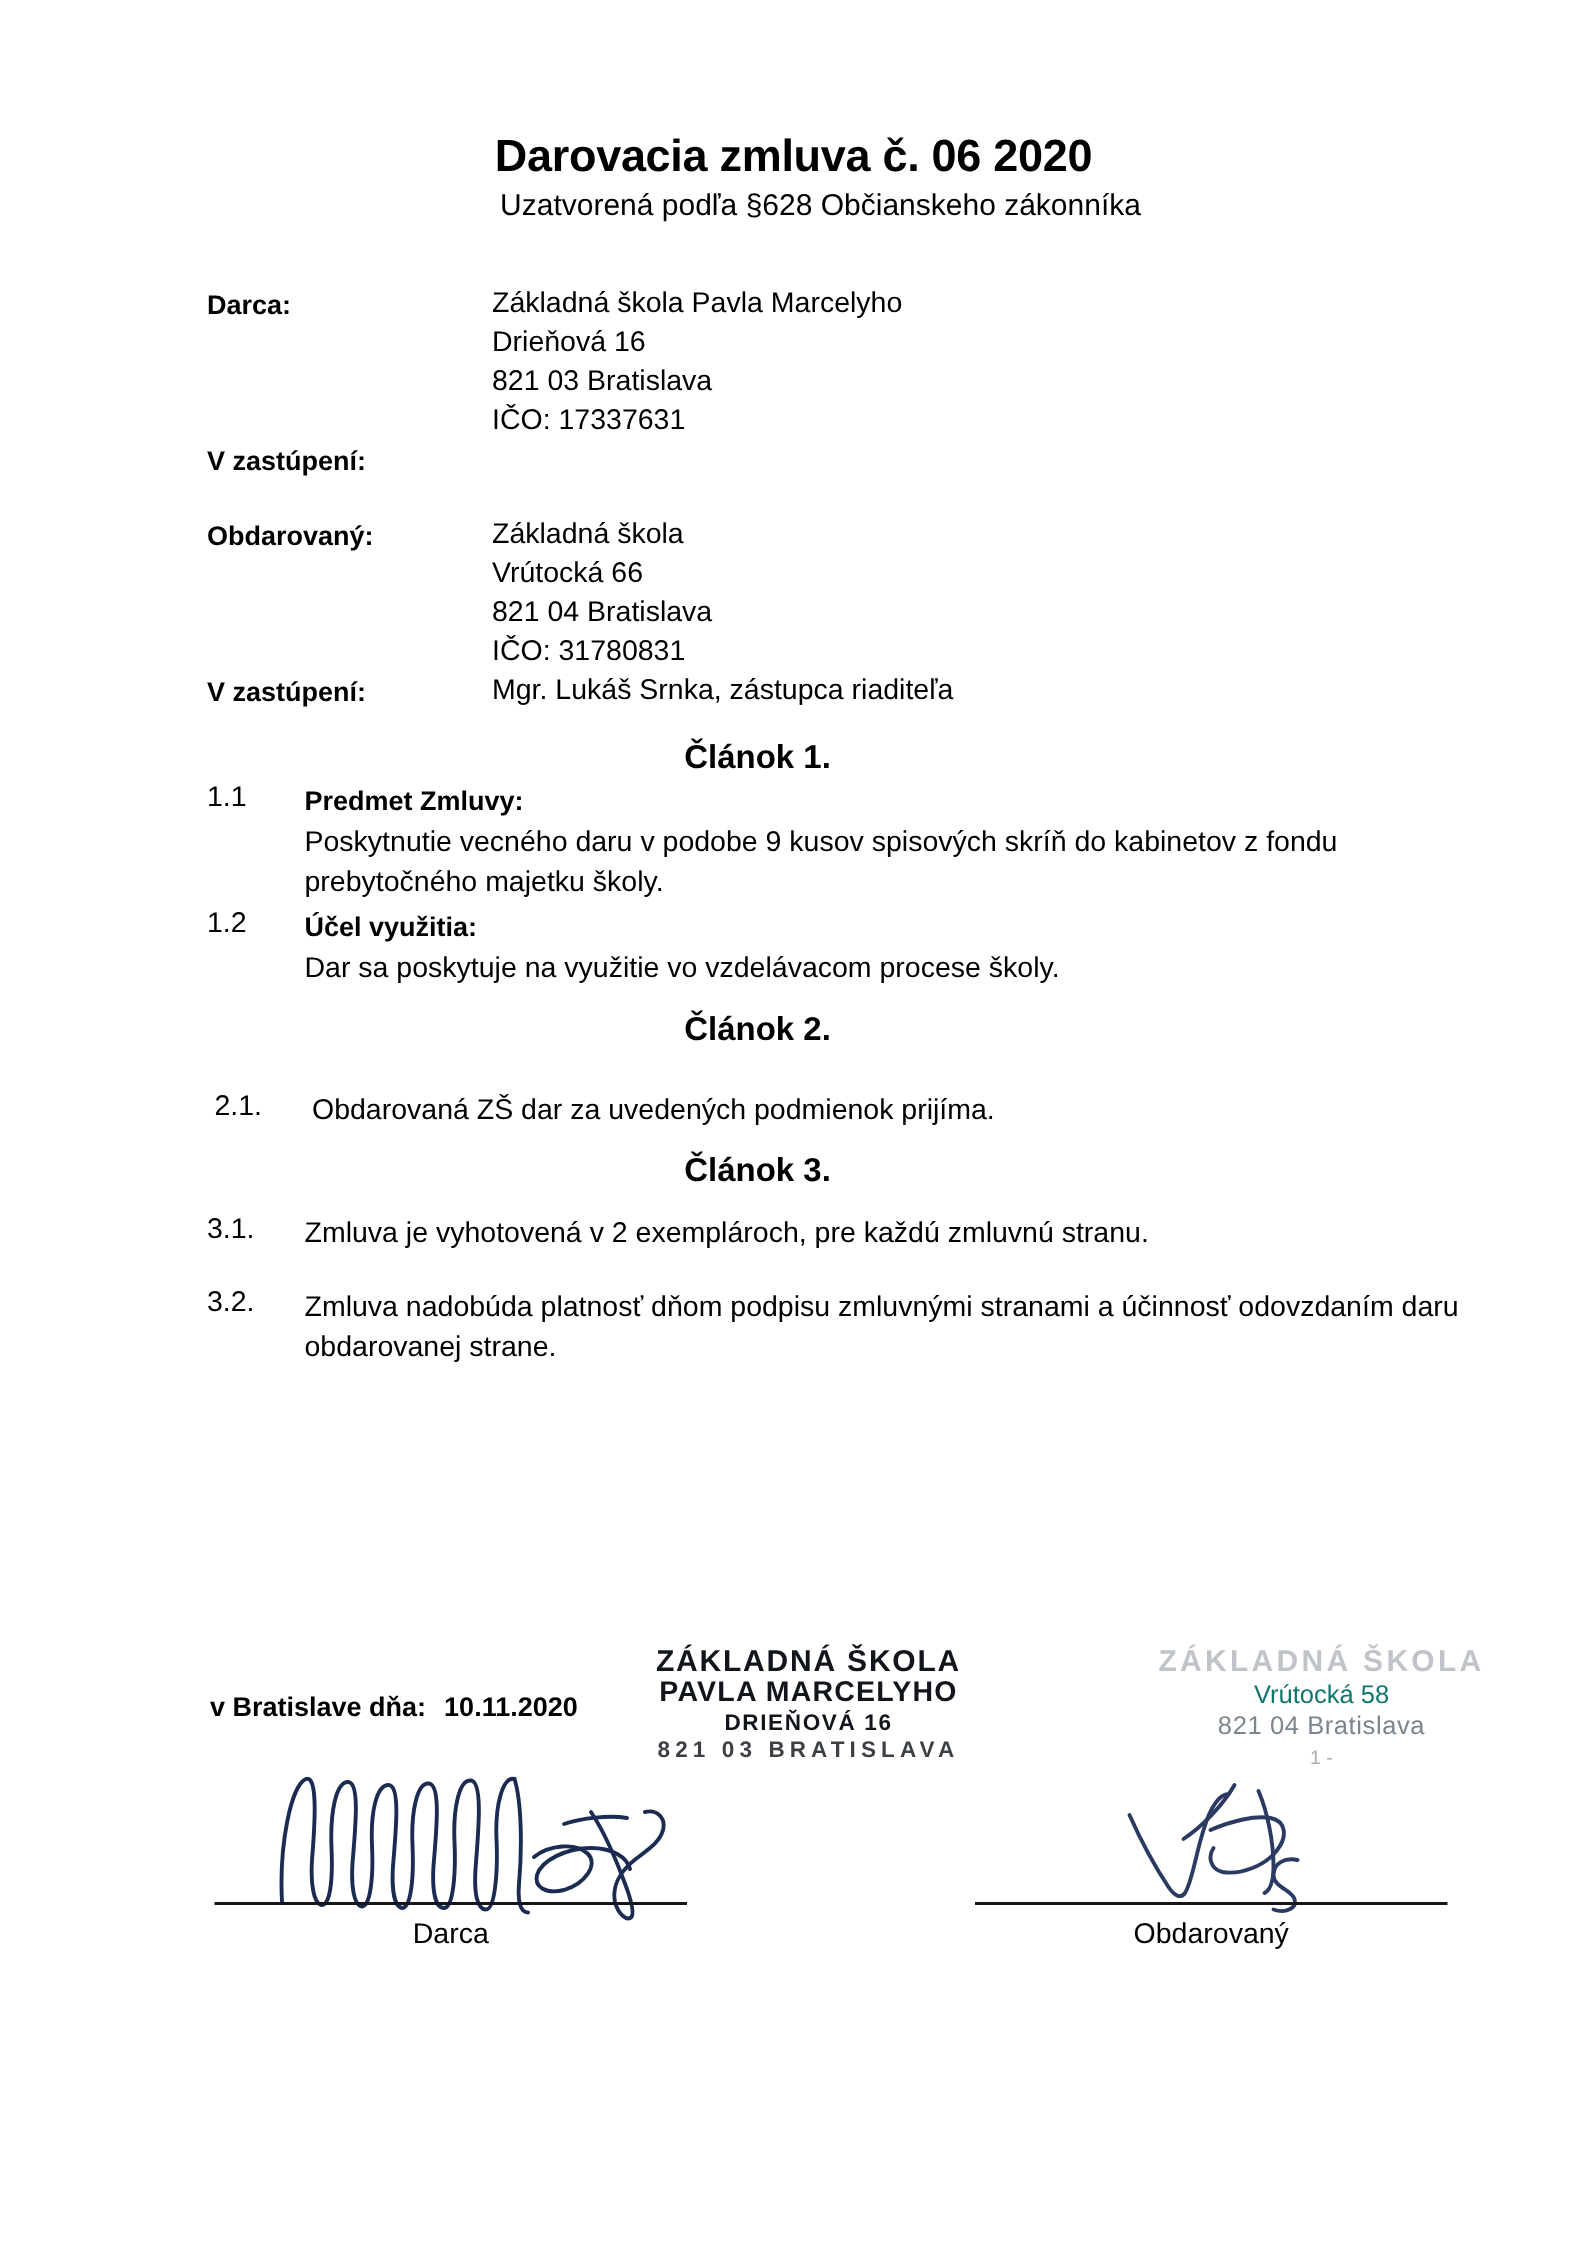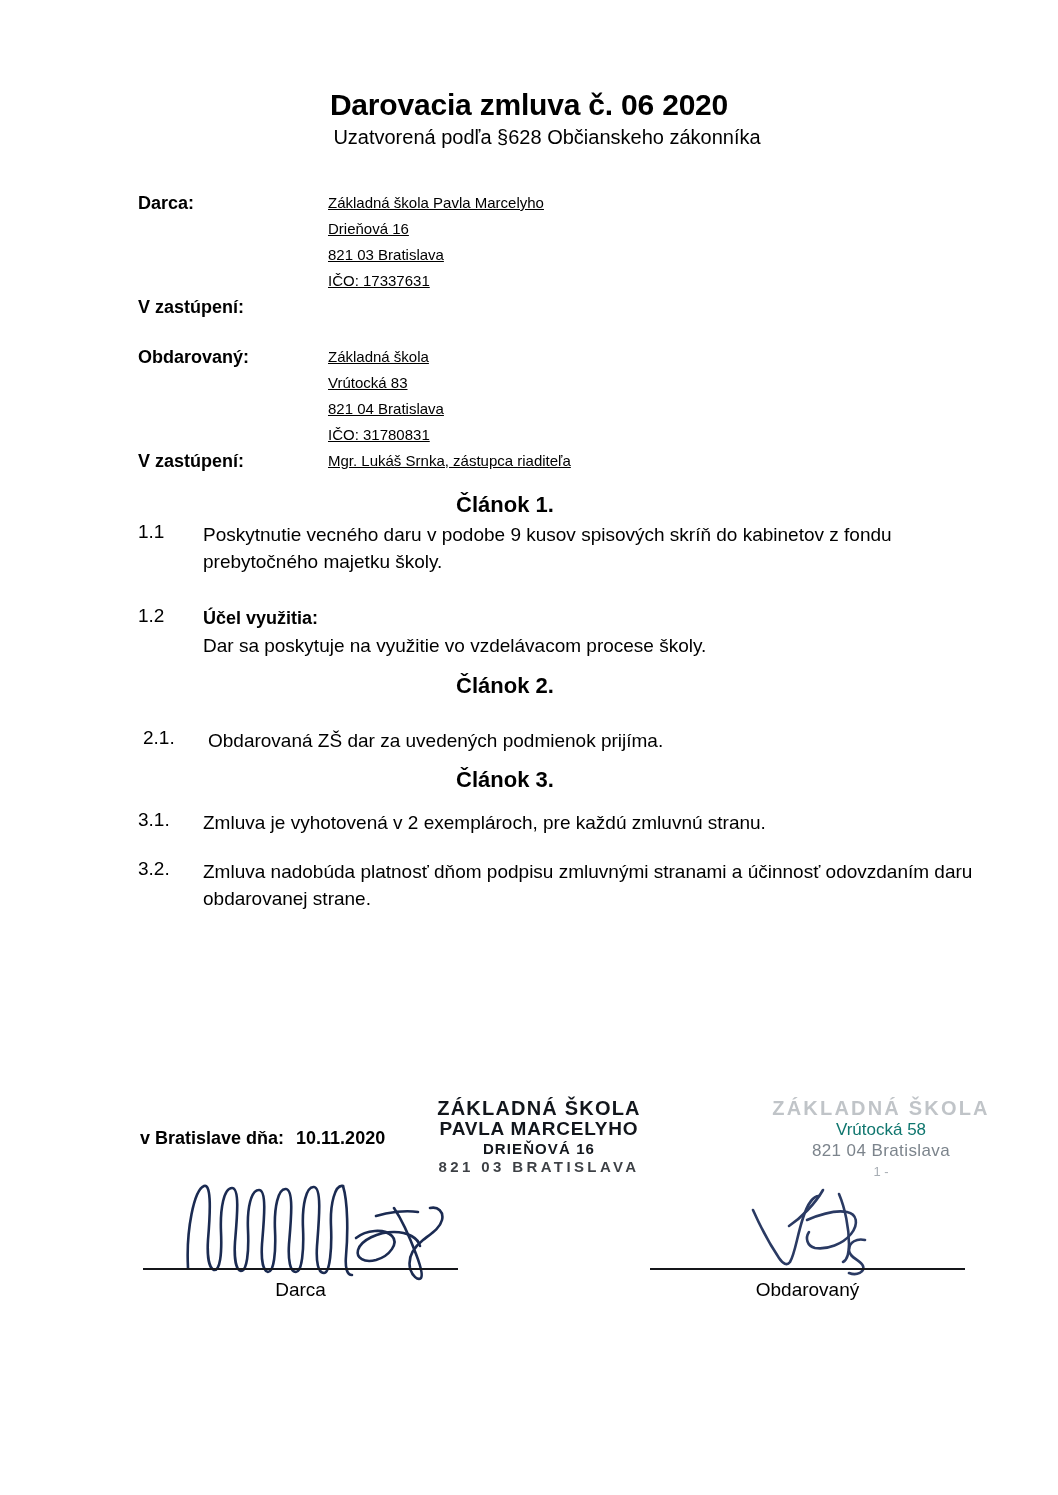--- a/index.html
+++ b/index.html
@@ -51,24 +51,23 @@
     align-items: flex-start;
     line-height: 26px;
   }
   .party-label {
     width: 190px;
     flex: 0 0 190px;
     font-size: 18px;
     font-weight: bold;
   }
   .party-value {
-    font-size: 15px;
+    font-size: 19px;
     font-weight: normal;
     white-space: pre;
-    text-decoration: underline;
   }
   .party-lines .party-value {
     line-height: 26px;
   }
   .party-spacer {
     width: 190px;
     flex: 0 0 190px;
   }
 
   
@@ -243,41 +242,42 @@
     </div>
   </div>
 
   <div class="party party-lines" style="top:344px;">
     <div class="party-row">
       <div class="party-label">Obdarovaný:</div>
       <div class="party-value">Základná škola</div>
     </div>
     <div class="party-row">
       <div class="party-spacer"></div>
-      <div class="party-value">Vrútocká 83</div>
+      <div class="party-value">Vrútocká 66</div>
     </div>
     <div class="party-row">
       <div class="party-spacer"></div>
       <div class="party-value">821 04 Bratislava</div>
     </div>
     <div class="party-row">
       <div class="party-spacer"></div>
       <div class="party-value">IČO: 31780831</div>
     </div>
     <div class="party-row">
       <div class="party-label">V zastúpení:</div>
       <div class="party-value">Mgr. Lukáš Srnka, zástupca riaditeľa</div>
     </div>
   </div>
 
   <div class="article-heading" style="top:492px;">Článok 1.</div>
 
   <div class="clause" style="top:521px; width:800px;">
     <div class="clause-num">1.1</div>
     <div class="clause-body" style="width:730px;">
+      <span class="clause-title">Predmet Zmluvy:</span>
       <span class="clause-text">Poskytnutie vecného daru v podobe 9 kusov spisových skríň do kabinetov z fondu prebytočného majetku školy.</span>
     </div>
   </div>
 
   <div class="clause" style="top:605px; width:800px;">
     <div class="clause-num">1.2</div>
     <div class="clause-body" style="width:730px;">
       <span class="clause-title">Účel využitia:</span>
       <span class="clause-text">Dar sa poskytuje na využitie vo vzdelávacom procese školy.</span>
     </div>

